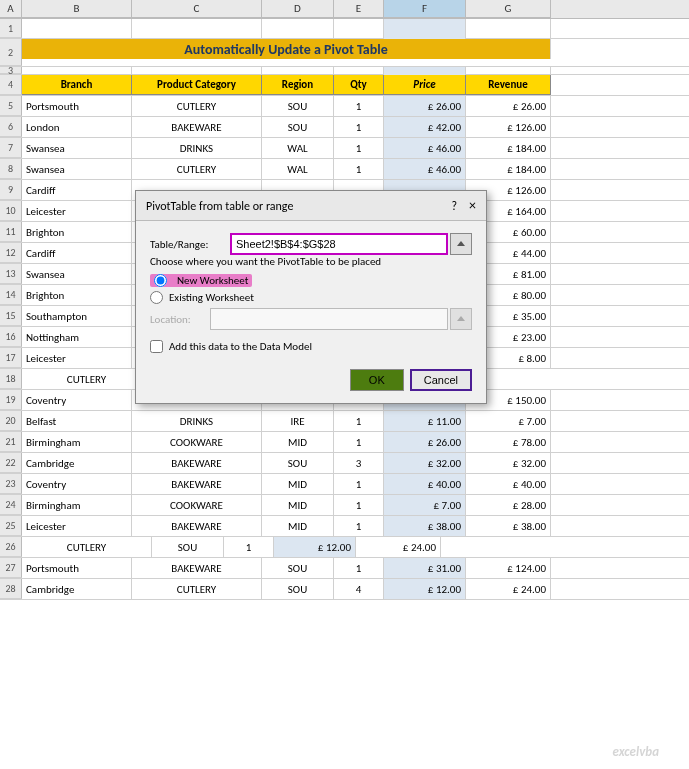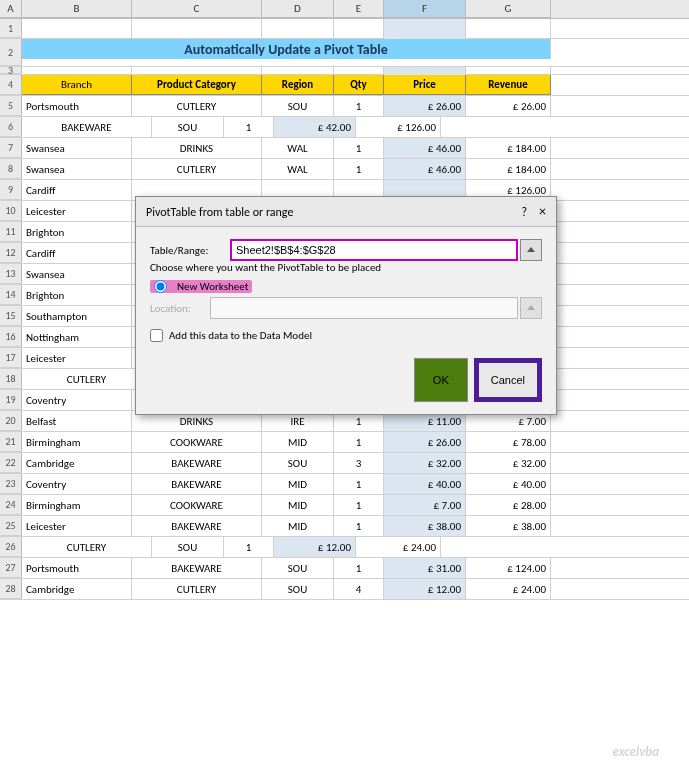--- a/index.html
+++ b/index.html
@@ -18,58 +18,58 @@
     .col-a { width: 22px; min-width: 22px; }
     .col-b { width: 110px; min-width: 110px; }
     .col-c { width: 130px; min-width: 130px; }
     .col-d { width: 72px; min-width: 72px; }
     .col-e { width: 50px; min-width: 50px; }
     .col-f { width: 82px; min-width: 82px; }
     .col-g { width: 85px; min-width: 85px; }
 
     
     .title-row { height: 28px; }
-    .title-cell { background: #7dd3fc; display: flex; align-items: center; justify-content: center; font-size: 14px; font-weight: bold; color: #1f3864; }
+    .title-cell { background: #eab308; display: flex; align-items: center; justify-content: center; font-size: 14px; font-weight: bold; color: #1f3864; }
 
     
     .header-row .cell { background: #ffd700; font-weight: bold; color: #000; justify-content: center; border-right: 1px solid #888; border-bottom: 1px solid #888; }
 
     
     .data-row .cell { background: #fff; }
     .data-row .cell.center { justify-content: center; }
     .data-row .cell.right { justify-content: flex-end; }
 
     
     .col-f-highlight { background: #dce6f1 !important; }
     .row1 { height: 20px; }
     .row3 { height: 8px; }
 
     
     .dialog-overlay { position: absolute; top: 0; left: 0; width: 689px; height: 769px; }
-    .dialog { position: absolute; top: 196px; left: 135px; width: 422px; background: #f0f0f0; border: 1px solid #888; box-shadow: 3px 3px 8px rgba(0,0,0,0.35); font-size: 11px; }
+    .dialog { position: absolute; top: 190px; left: 135px; width: 352px; background: #f0f0f0; border: 1px solid #888; box-shadow: 3px 3px 8px rgba(0,0,0,0.35); font-size: 11px; }
     .dialog-title-bar { background: #e8e8e8; border-bottom: 1px solid #bbb; padding: 6px 10px; display: flex; justify-content: space-between; align-items: center; font-size: 12px; color: #000; }
     .dialog-body { padding: 12px 14px; }
     .dialog-section-label { font-size: 11px; color: #000; margin-bottom: 6px; }
     .table-range-row { display: flex; align-items: center; }
     .table-range-label { min-width: 80px; font-size: 11px; }
     .table-range-input { flex: 1; border: 2px solid #c000c0; padding: 2px 4px; font-size: 11px; background: #fff; height: 22px; }
     .table-range-btn { width: 22px; height: 22px; background: #e0e0e0; border: 1px solid #888; display: flex; align-items: center; justify-content: center; cursor: pointer; font-size: 10px; margin-left: 2px; }
     .placement-label { font-size: 11px; margin-bottom: 6px; }
     .radio-row { display: flex; align-items: flex-end; margin-bottom: 4px; font-size: 11px; }
     .radio-row input[type=radio] { margin-right: 6px; }
     .location-row { display: flex; align-items: center; margin-top: 4px; margin-bottom: 10px; }
     .location-label { min-width: 60px; font-size: 11px; color: #aaa; }
     .location-input { flex: 1; border: 1px solid #bbb; padding: 2px 4px; font-size: 11px; background: #f8f8f8; height: 22px; color: #aaa; }
     .location-btn { width: 22px; height: 22px; background: #e0e0e0; border: 1px solid #bbb; display: flex; align-items: center; justify-content: center; font-size: 10px; margin-left: 2px; color: #aaa; }
     .analyze-label { font-size: 11px; color: #000; margin-bottom: 4px; }
     .checkbox-row { display: flex; align-items: center; font-size: 11px; margin-bottom: 12px; }
     .checkbox-row input[type=checkbox] { margin-right: 6px; }
     .dialog-buttons { display: flex; justify-content: flex-end; gap: 6px; padding-top: 4px; }
     .btn-ok { background: #4d7c0f; border: 1px solid #888; padding: 3px 18px; font-size: 11px; cursor: pointer; text-align: center; }
-    .btn-cancel { background: #e8e8e8; border: 5px solid #4c1d95; padding: 11px 12px; font-size: 11px; cursor: pointer; }
+    .btn-cancel { background: #e8e8e8; border: 2px solid #4c1d95; padding: 3px 12px; font-size: 11px; cursor: pointer; }
 
     
     .new-ws-highlight { background: #e87dc8; border-radius: 2px; padding: 0 4px; display: inline-flex; align-items: center; gap: 4px; }
 
     
     .watermark { position: absolute; bottom: 10px; right: 30px; opacity: 0.35; font-size: 13px; font-weight: bold; color: #888; font-style: italic; }
   </style>
 </head>
 <body>
 
@@ -105,40 +105,41 @@
     <div class="cell col-b"></div>
     <div class="cell col-c"></div>
     <div class="cell col-d"></div>
     <div class="cell col-e"></div>
     <div class="cell col-f col-f-highlight"></div>
     <div class="cell col-g"></div>
   </div>
 
   <div class="row header-row">
     <div class="row-num">4</div>
-    <div class="cell col-b" style="background:#ffd700;font-weight:normal;justify-content:center;border-right:1px solid #888;">Branch</div>
+    <div class="cell col-b" style="background:#ffd700;font-weight:bold;justify-content:center;border-right:1px solid #888;">Branch</div>
     <div class="cell col-c" style="background:#ffd700;font-weight:bold;justify-content:center;border-right:1px solid #888;">Product Category</div>
     <div class="cell col-d" style="background:#ffd700;font-weight:bold;justify-content:center;border-right:1px solid #888;">Region</div>
     <div class="cell col-e" style="background:#ffd700;font-weight:bold;justify-content:center;border-right:1px solid #888;">Qty</div>
-    <div class="cell col-f" style="background:#ffd700;font-weight:bold;justify-content:center;border-right:1px solid #888;">Price</div>
+    <div class="cell col-f" style="background:#ffd700;font-weight:bold;justify-content:center;border-right:1px solid #888;font-style:italic;">Price</div>
     <div class="cell col-g" style="background:#ffd700;font-weight:bold;justify-content:center;border-right:1px solid #888;">Revenue</div>
   </div>
 
   <div id="data-rows">
       <div class="row data-row">
       <div class="row-num">5</div>
       <div class="cell col-b">Portsmouth</div>
       <div class="cell col-c center">CUTLERY</div>
       <div class="cell col-d center">SOU</div>
       <div class="cell col-e center">1</div>
       <div class="cell col-f right col-f-highlight">£ 26.00</div>
       <div class="cell col-g right">£  26.00</div>
     </div>
       <div class="row data-row">
       <div class="row-num">6</div>
+      <div class="cell col-b">London</div>
       <div class="cell col-c center">BAKEWARE</div>
       <div class="cell col-d center">SOU</div>
       <div class="cell col-e center">1</div>
       <div class="cell col-f right col-f-highlight">£ 42.00</div>
       <div class="cell col-g right">£ 126.00</div>
     </div>
       <div class="row data-row">
       <div class="row-num">7</div>
       <div class="cell col-b">Swansea</div>
       <div class="cell col-c center">DRINKS</div>
@@ -355,20 +356,24 @@
               </svg>
           </div>
         </div>
         <div class="placement-label">Choose where you want the PivotTable to be placed</div>
         <div class="radio-row">
           <span class="new-ws-highlight">
             <input type="radio" name="placement" id="rNew" checked="" style="">
             <label for="rNew">New Worksheet</label>
           </span>
         </div>
+        <div class="radio-row">
+          <input type="radio" name="placement" id="rExisting" style="">
+          <label for="rExisting">Existing Worksheet</label>
+        </div>
         <div class="location-row">
           <span class="location-label">Location:</span>
           <input type="text" class="location-input" disabled="" style="">
           <div class="location-btn">
             <svg width="12" height="12" viewBox="0 0 12 12">
                 <polygon points="2,8 10,8 6,3" fill="#aaa"></polygon>
               </svg>
           </div>
         </div>
         <div class="checkbox-row">

